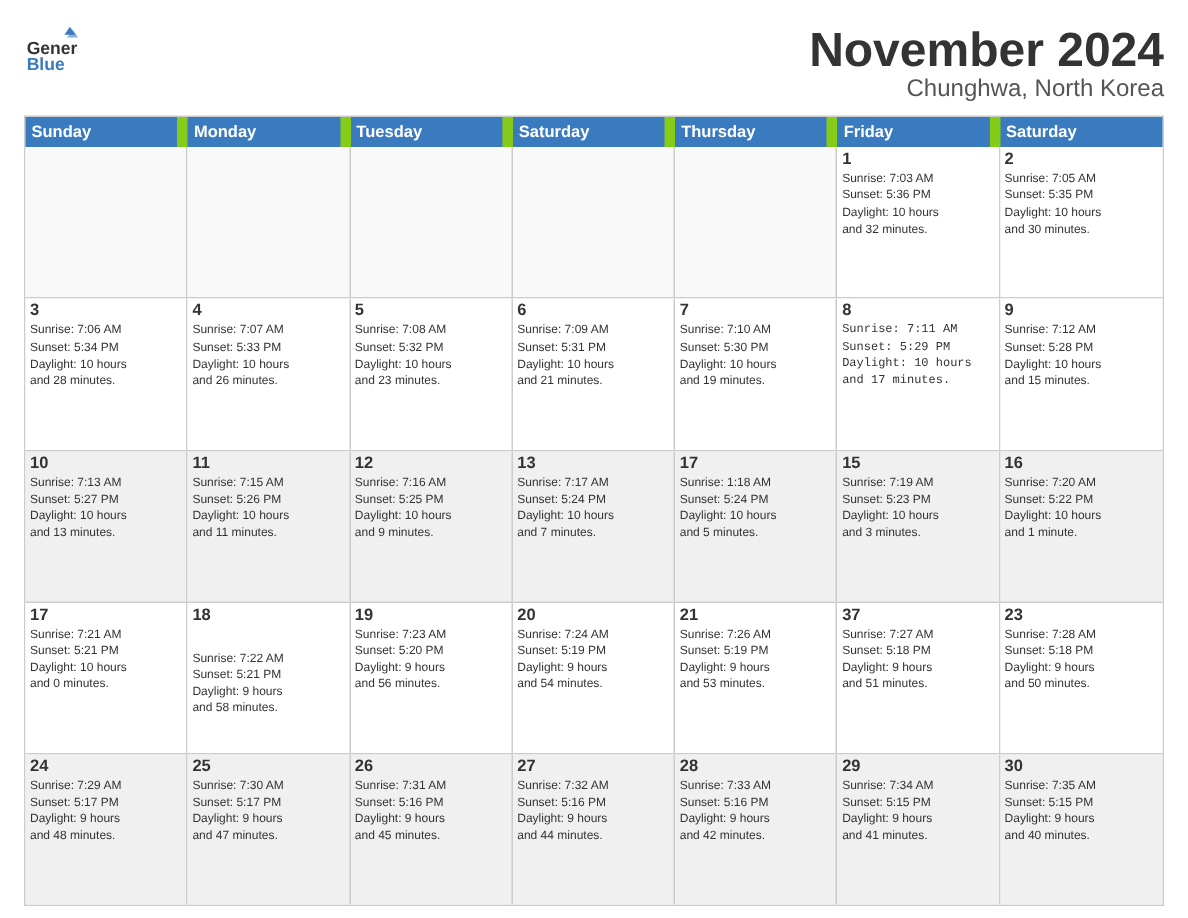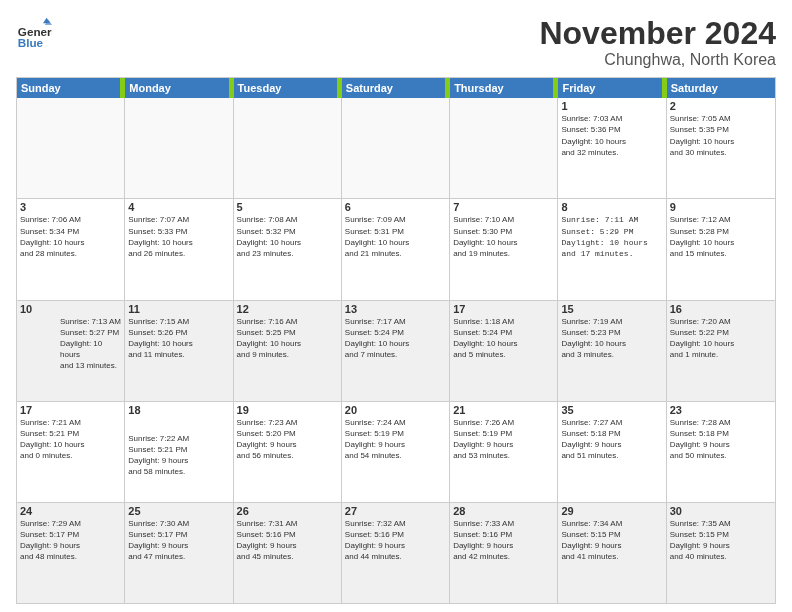--- a/index.html
+++ b/index.html
@@ -55,21 +55,21 @@
       display: grid;
       grid-template-columns: repeat(7, 1fr);
       background: #3a7abf;
     }
     .cal-header-cell {
       color: #fff;
       font-size: 11px;
       font-weight: bold;
       padding: 4px 4px;
       text-align: left;
-      border-right: 5px solid #84cc16;
+      border-right: 7px solid #84cc16;
     }
     .cal-header-cell:last-child { border-right: none; }
     .cal-body {
       flex: 1;
       display: flex;
       flex-direction: column;
     }
     .cal-row {
       display: grid;
       grid-template-columns: repeat(7, 1fr);
@@ -199,21 +199,21 @@
             <span class="day-num">9</span>
             <div class="day-info" style="white-space: pre-line;">Sunrise: 7:12 AM
 Sunset: 5:28 PM
 Daylight: 10 hours
 and 15 minutes.</div>
           </div>
         </div>
         <div class="cal-row">
           <div class="cal-cell shaded">
             <span class="day-num">10</span>
-            <div class="day-info" style="white-space: pre-line; margin-left: 40px;">Sunrise: 7:13 AM
+            <div class="day-info" style="white-space: pre-line;">Sunrise: 7:13 AM
 Sunset: 5:27 PM
 Daylight: 10 hours
 and 13 minutes.</div>
           </div>
           <div class="cal-cell shaded">
             <span class="day-num">11</span>
             <div class="day-info" style="white-space: pre-line;">Sunrise: 7:15 AM
 Sunset: 5:26 PM
 Daylight: 10 hours
 and 11 minutes.</div>
@@ -284,21 +284,21 @@
 and 54 minutes.</div>
           </div>
           <div class="cal-cell">
             <span class="day-num">21</span>
             <div class="day-info" style="white-space: pre-line;">Sunrise: 7:26 AM
 Sunset: 5:19 PM
 Daylight: 9 hours
 and 53 minutes.</div>
           </div>
           <div class="cal-cell">
-            <span class="day-num">35</span>
+            <span class="day-num">37</span>
             <div class="day-info" style="white-space: pre-line;">Sunrise: 7:27 AM
 Sunset: 5:18 PM
 Daylight: 9 hours
 and 51 minutes.</div>
           </div>
           <div class="cal-cell">
             <span class="day-num">23</span>
             <div class="day-info" style="white-space: pre-line;">Sunrise: 7:28 AM
 Sunset: 5:18 PM
 Daylight: 9 hours

